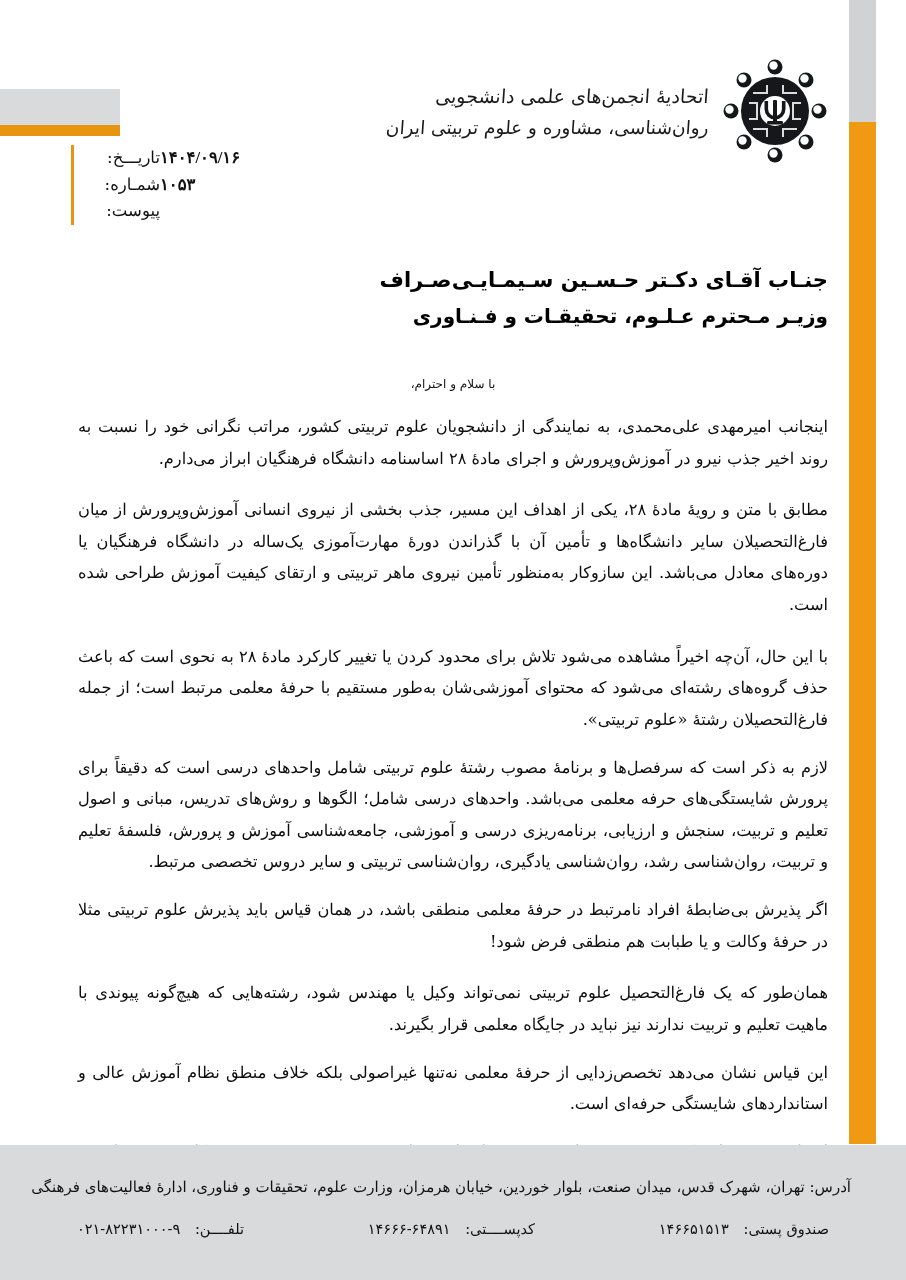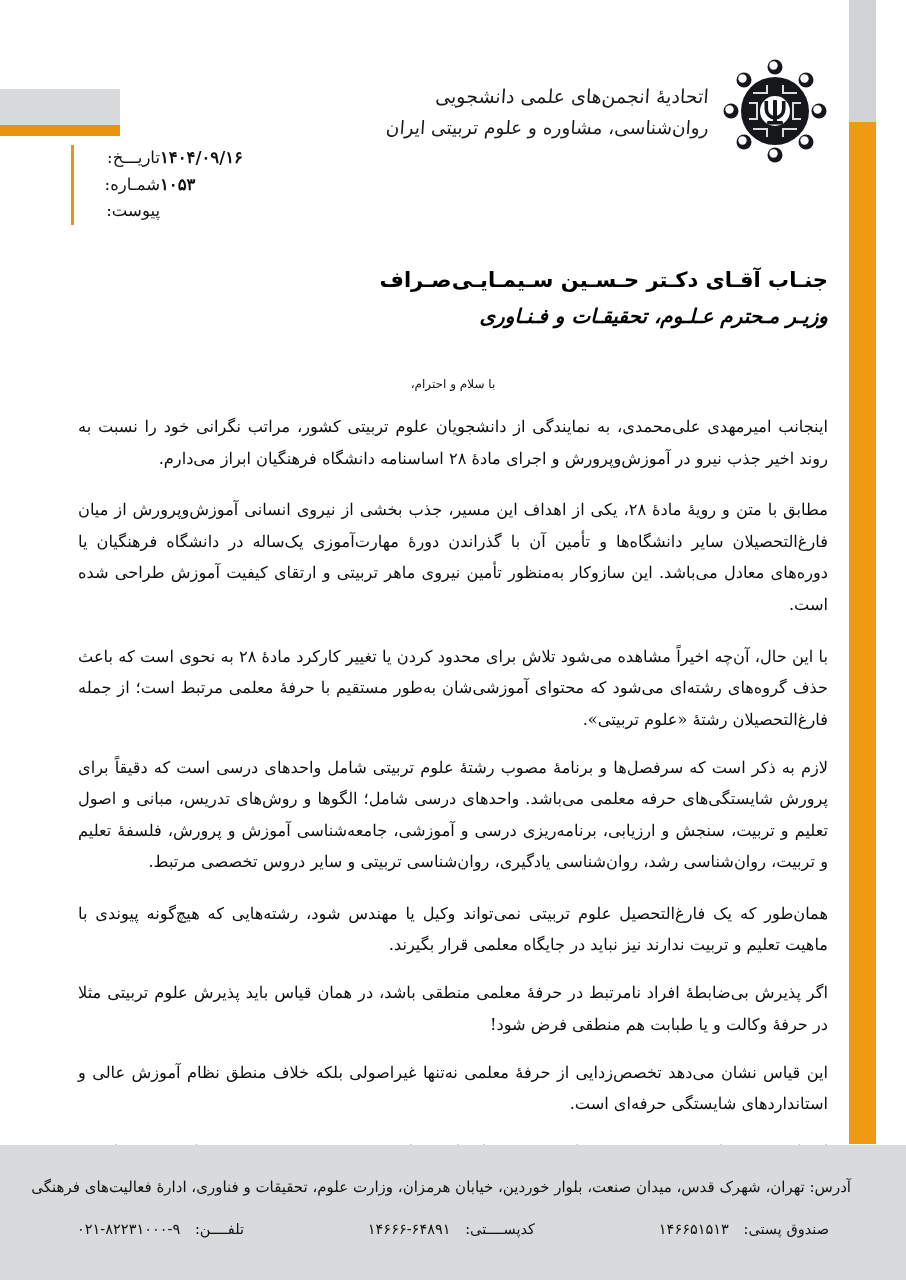--- a/index.html
+++ b/index.html
@@ -117,38 +117,39 @@
   .meta-label {
     font-weight: normal;
     min-width: 74px;
     display: inline-block;
     text-align: justify;
   }
   .meta-value {
     font-weight: bold;
     margin-right: 6px;
     letter-spacing: 0.5px;
+    font-family: Liberation Serif, serif;
   }
 
   
   .content {
     position: absolute;
     right: 78px;
     left: 78px;
     top: 262px;
   }
   .recipient {
     font-weight: bold;
     color: #000;
     font-size: 21px;
     line-height: 1.78;
     letter-spacing: 0.6px;
     font-family: "DejaVu Sans", "Liberation Sans", sans-serif;
   }
-  .recipient .r2 { font-size: 20px; font-style: italic; }
+  .recipient .r2 { font-size: 20px; }
 
   .greeting {
     margin-top: 42px;
     text-align: center;
     font-size: 12px;
     color: #111;
     font-family: "DejaVu Serif", "Liberation Serif", serif;
   }
 
   .para {
@@ -276,22 +277,22 @@
       <div class="r1">جنـاب آقـای دکـتر حـسـین سـیمـایـی‌صـراف</div>
       <div class="r2">وزیـر مـحترم عـلـوم، تحقیقـات و فـنـاوری</div>
     </div>
 
     <div class="greeting">با سلام و احترام،</div>
 
     <p class="para block">اینجانب امیرمهدی علی‌محمدی، به نمایندگی از دانشجویان علوم تربیتی کشور، مراتب نگرانی خود را نسبت به روند اخیر جذب نیرو در آموزش‌وپرورش و اجرای مادهٔ ۲۸ اساسنامه دانشگاه فرهنگیان ابراز می‌دارم.</p>
     <p class="para block">مطابق با متن و رویهٔ مادهٔ ۲۸، یکی از اهداف این مسیر، جذب بخشی از نیروی انسانی آموزش‌وپرورش از میان فارغ‌التحصیلان سایر دانشگاه‌ها و تأمین آن با گذراندن دورهٔ مهارت‌آموزی یک‌ساله در دانشگاه فرهنگیان یا دوره‌های معادل می‌باشد. این سازوکار به‌منظور تأمین نیروی ماهر تربیتی و ارتقای کیفیت آموزش طراحی شده است.</p>
     <p class="para block">با این حال، آن‌چه اخیراً مشاهده می‌شود تلاش برای محدود کردن یا تغییر کارکرد مادهٔ ۲۸ به نحوی است که باعث حذف گروه‌های رشته‌ای می‌شود که محتوای آموزشی‌شان به‌طور مستقیم با حرفهٔ معلمی مرتبط است؛ از جمله فارغ‌التحصیلان رشتهٔ «علوم تربیتی».</p>
     <p class="para tight">لازم به ذکر است که سرفصل‌ها و برنامهٔ مصوب رشتهٔ علوم تربیتی شامل واحدهای درسی است که دقیقاً برای پرورش شایستگی‌های حرفه معلمی می‌باشد. واحدهای درسی شامل؛ الگوها و روش‌های تدریس، مبانی و اصول تعلیم و تربیت، سنجش و ارزیابی، برنامه‌ریزی درسی و آموزشی، جامعه‌شناسی آموزش و پرورش، فلسفهٔ تعلیم و تربیت، روان‌شناسی رشد، روان‌شناسی یادگیری، روان‌شناسی تربیتی و سایر دروس تخصصی مرتبط.</p>
+    <p class="para tight">اگر پذیرش بی‌ضابطهٔ افراد نامرتبط در حرفهٔ معلمی منطقی باشد، در همان قیاس باید پذیرش علوم تربیتی مثلا در حرفهٔ وکالت و یا طبابت هم منطقی فرض شود!</p>
     <p class="para block">همان‌طور که یک فارغ‌التحصیل علوم تربیتی نمی‌تواند وکیل یا مهندس شود، رشته‌هایی که هیچ‌گونه پیوندی با ماهیت تعلیم و تربیت ندارند نیز نباید در جایگاه معلمی قرار بگیرند.</p>
-    <p class="para tight">اگر پذیرش بی‌ضابطهٔ افراد نامرتبط در حرفهٔ معلمی منطقی باشد، در همان قیاس باید پذیرش علوم تربیتی مثلا در حرفهٔ وکالت و یا طبابت هم منطقی فرض شود!</p>
     <p class="para tight">این قیاس نشان می‌دهد تخصص‌زدایی از حرفهٔ معلمی نه‌تنها غیراصولی بلکه خلاف منطق نظام آموزش عالی و استانداردهای شایستگی حرفه‌ای است.</p>
     <p class="para tight">از طرفی روندهایی که به محدودیت یا توقف جذب از طریق مادهٔ ۲۸ منتهی می‌شود، موجب کاهش شدید امید و انگیزه در میان دانشجویان این رشته شده است.</p>
     <p class="para block">دانشجویان علوم تربیتی، با تصور نقش‌آفرینی در آیندهٔ آموزش کشور وارد این رشته می‌شوند؛ اما اکنون احساس می‌کنند مسیر طبیعی و تخصصی اشتغال آنان مسدود شده و تلاش علمی‌شان بی‌ثمر است.</p>
 
   </div>
 
   <div class="footer">
     <div class="footer-inner">
       <div class="footer-address">آدرس: تهران، شهرک قدس، میدان صنعت، بلوار خوردین، خیابان هرمزان، وزارت علوم، تحقیقات و فناوری، ادارهٔ فعالیت‌های فرهنگی</div>
       <div class="footer-contacts">

